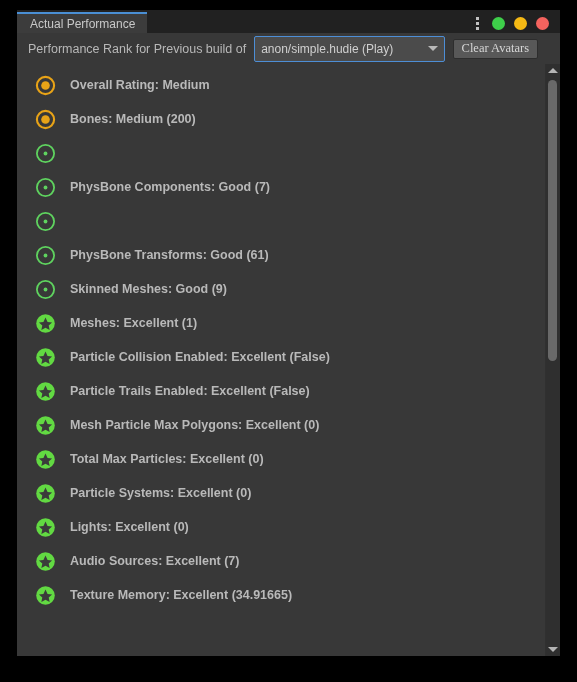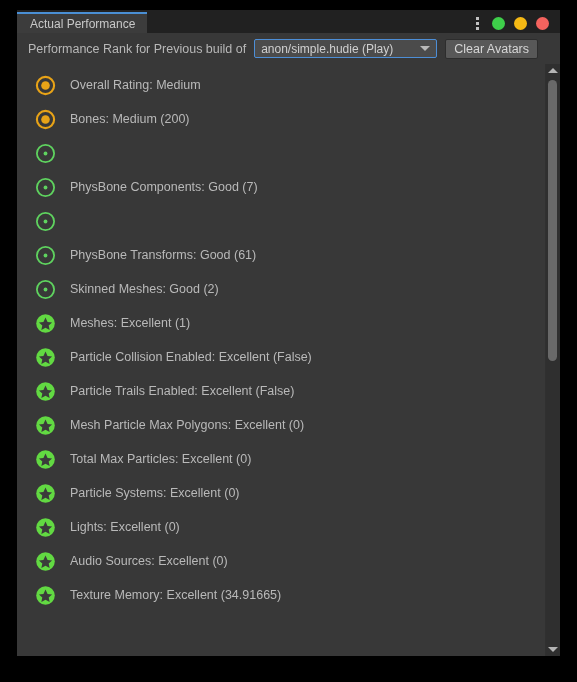--- a/index.html
+++ b/index.html
@@ -91,21 +91,21 @@
   .toolbar-label {
     font-size: 12.5px;
     color: #b8b8b8;
     white-space: nowrap;
     margin-right: 8px;
   }
   .dropdown {
     position: relative;
     flex: 1;
     max-width: 205px;
-    height: 19px;
+    height: 26px;
     background: #4b4b4b;
     border: 1px solid #4d8ed6;
     border-radius: 2px;
     display: flex;
     align-items: center;
     padding: 0 6px;
     box-sizing: border-box;
     cursor: pointer;
   }
   .dropdown-value {
@@ -126,21 +126,21 @@
   }
   .btn {
     margin-left: 8px;
     height: 20px;
     padding: 0 8px;
     background: #585858;
     border: 1px solid #2d2d2d;
     border-radius: 2px;
     color: #d6d6d6;
     font-size: 12.5px;
-    font-family: Liberation Sans, sans-serif;
+    font-family: Liberation Serif, serif;
     display: flex;
     align-items: center;
     white-space: nowrap;
     cursor: pointer;
   }
 
   
   .body {
     flex: 1;
     display: flex;
@@ -151,20 +151,21 @@
   .list {
     flex: 1;
     padding-top: 4px;
     overflow: hidden;
   }
   .row {
     height: 34px;
     display: flex;
     align-items: center;
     padding-left: 18px;
+    font-weight: bold;
   }
   .row-label {
     font-size: 12.5px;
     color: #b9b9b9;
     margin-left: 14px;
     white-space: nowrap;
   }
 
   .icon {
     width: 21px;
@@ -301,21 +302,21 @@
           </span>
           <span class="row-label">PhysBone Transforms: Good (61)</span>
         </div>
         <div class="row">
           <span class="icon">
             <svg width="21" height="21" viewBox="0 0 21 21">
               <circle cx="10.5" cy="10.5" r="8.6" fill="none" stroke="#5fd35f" stroke-width="1.8"></circle>
               <circle cx="10.5" cy="10.5" r="1.9" fill="#5fd35f"></circle>
             </svg>
           </span>
-          <span class="row-label">Skinned Meshes: Good (2)</span>
+          <span class="row-label">Skinned Meshes: Good (9)</span>
         </div>
         <div class="row">
           <span class="icon">
             <svg width="21" height="21" viewBox="0 0 21 21">
               <circle cx="10.5" cy="10.5" r="9.3" fill="#62d942"></circle>
               <path d="M10.5 4.6 L12.55 9.0 L17.1 9.45 L13.7 12.6 L14.65 17.1 L10.5 14.8 L6.35 17.1 L7.3 12.6 L3.9 9.45 L8.45 9.0 Z" fill="#3b3b3b"></path>
             </svg>
           </span>
           <span class="row-label">Meshes: Excellent (1)</span>
         </div>
@@ -373,21 +374,21 @@
           </span>
           <span class="row-label">Lights: Excellent (0)</span>
         </div>
         <div class="row">
           <span class="icon">
             <svg width="21" height="21" viewBox="0 0 21 21">
               <circle cx="10.5" cy="10.5" r="9.3" fill="#62d942"></circle>
               <path d="M10.5 4.6 L12.55 9.0 L17.1 9.45 L13.7 12.6 L14.65 17.1 L10.5 14.8 L6.35 17.1 L7.3 12.6 L3.9 9.45 L8.45 9.0 Z" fill="#3b3b3b"></path>
             </svg>
           </span>
-          <span class="row-label">Audio Sources: Excellent (0)</span>
+          <span class="row-label">Audio Sources: Excellent (7)</span>
         </div>
         <div class="row">
           <span class="icon">
             <svg width="21" height="21" viewBox="0 0 21 21">
               <circle cx="10.5" cy="10.5" r="9.3" fill="#62d942"></circle>
               <path d="M10.5 4.6 L12.55 9.0 L17.1 9.45 L13.7 12.6 L14.65 17.1 L10.5 14.8 L6.35 17.1 L7.3 12.6 L3.9 9.45 L8.45 9.0 Z" fill="#3b3b3b"></path>
             </svg>
           </span>
           <span class="row-label">Texture Memory: Excellent (34.91665)</span>
         </div>

